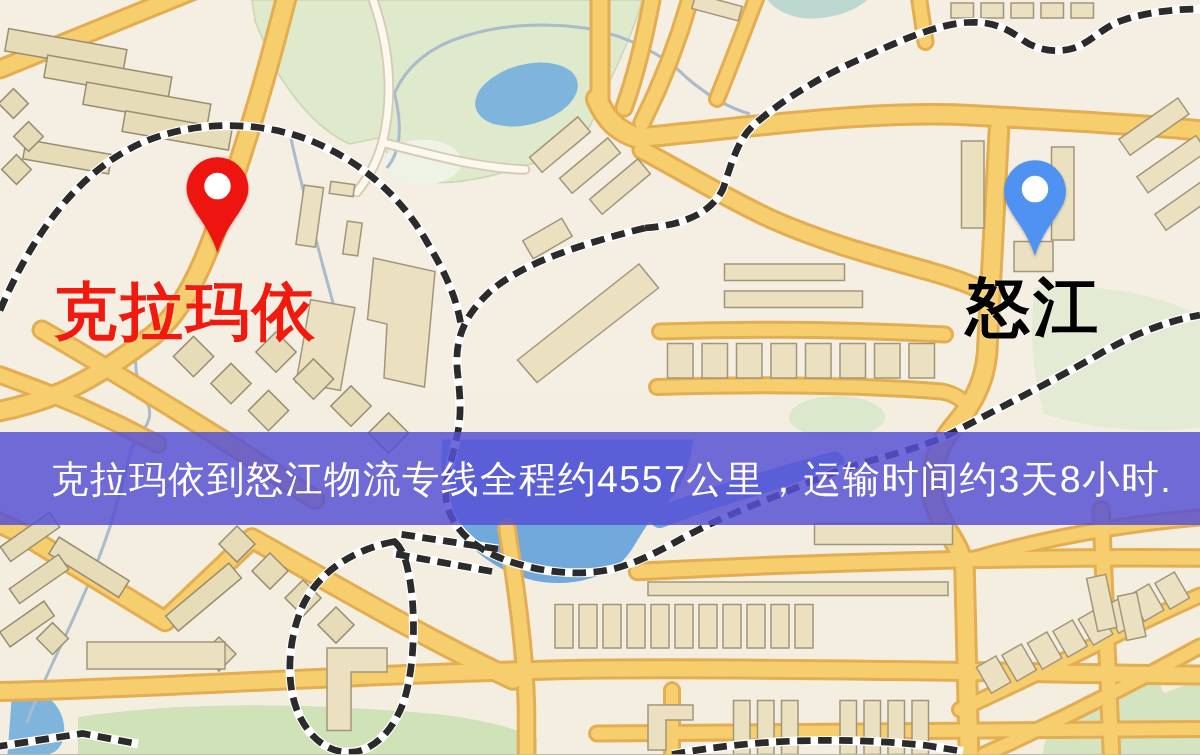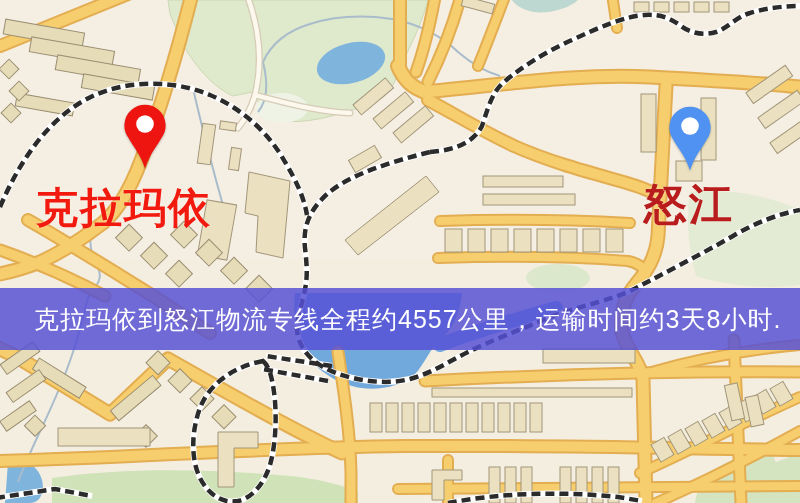--- a/index.html
+++ b/index.html
@@ -299,19 +299,19 @@
   </div>
 
   <div class="pin pin-dest">
     <svg viewBox="0 0 48 70" xmlns="http://www.w3.org/2000/svg">
       <path d="M24,69 C19,53 11,45 6.5,36.5 A21.5,21.5 0 1 1 41.5,36.5 C37,45 29,53 24,69 Z" fill="#4f92f2"></path>
       <circle cx="24" cy="22.5" r="9.2" fill="#ffffff"></circle>
     </svg>
   </div>
 
   <div class="place-label label-origin" style="color: rgb(242, 25, 15);">克拉玛依</div>
-  <div class="place-label label-dest" style="color: #b91c1c;">怒江</div>
+  <div class="place-label label-dest" style="color: #000000;">怒江</div>
 
   <div class="banner">
     <span>克拉玛依到怒江物流专线全程约4557公里，运输时间约3天8小时.</span>
   </div>
 
 </div>
 
 </body></html>

